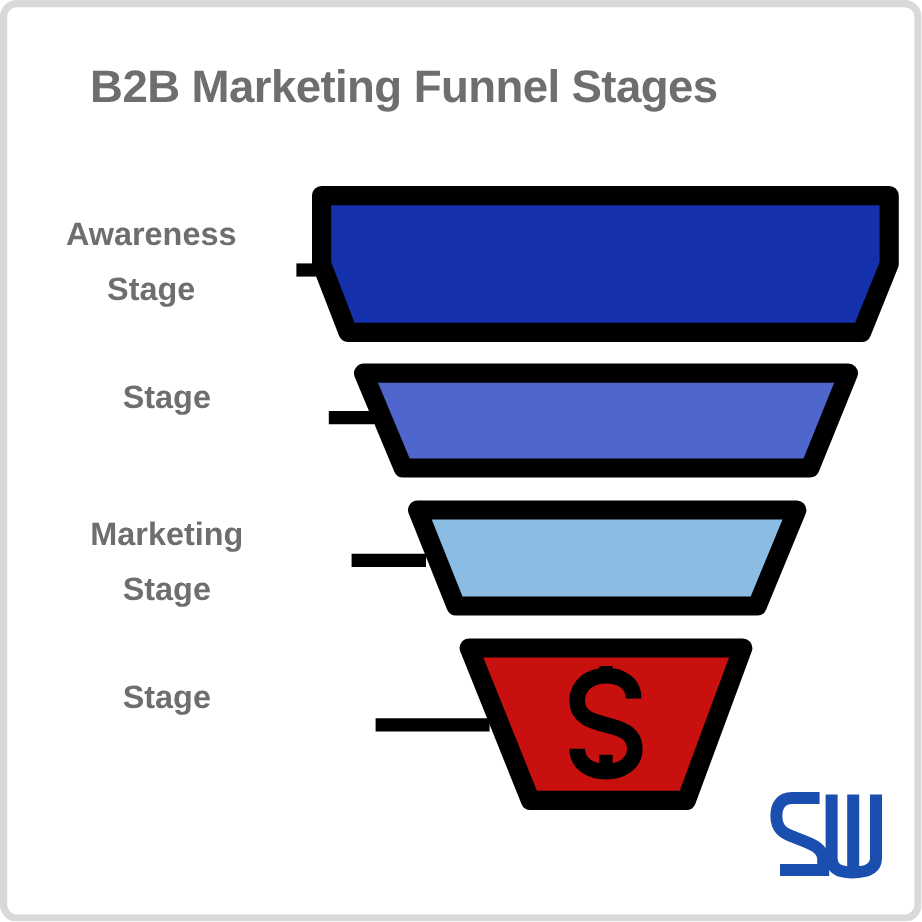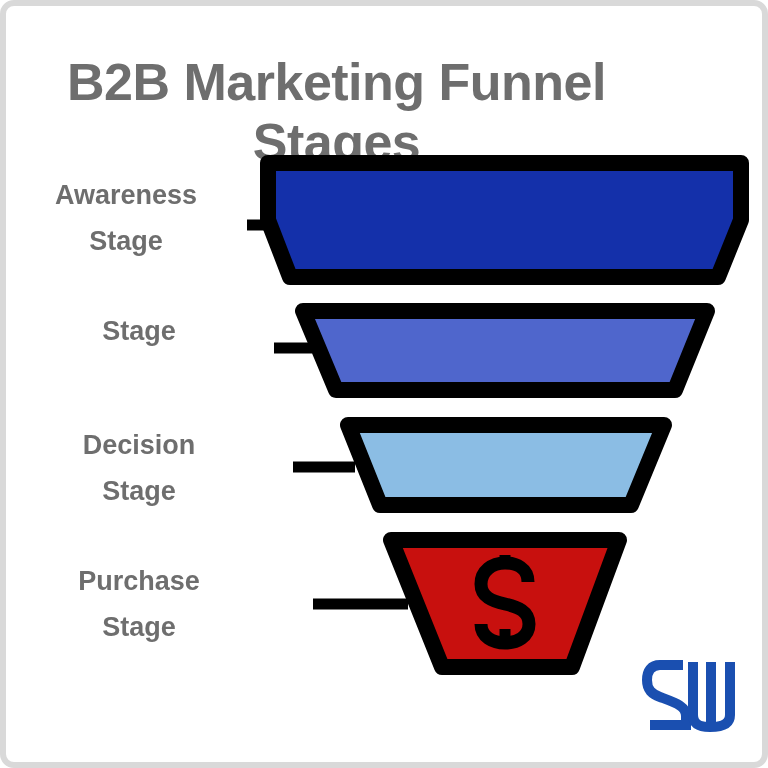--- a/index.html
+++ b/index.html
@@ -1,42 +1,41 @@
 <!DOCTYPE html>
 <html><head>
 <meta charset="utf-8">
 <style>
   html, body { margin:0; padding:0; }
   body { width:768px; height:768px; background:#ffffff; position:relative; overflow:hidden; font-family:"Liberation Sans", sans-serif; }
   .frame { position:absolute; left:0; top:0; width:756px; height:756px; border:6px solid #d9d9d9; border-radius:14px; background:#fff; }
-  .title { position:absolute; left:0; top:52px; width:673px; text-align:center; font-family:"Liberation Sans", sans-serif; font-weight:bold; font-size:52px; color:#6e6e6e; letter-spacing:-0.5px; }
+  .title { position:absolute; left:0; top:52px; width:673px; text-align:center; font-family:"Liberation Sans", sans-serif; font-weight:bold; font-size:38px; color:#6e6e6e; letter-spacing:-0.5px; }
   .label { position:absolute; width:260px; text-align:center; font-family:"Liberation Sans", sans-serif; font-weight:bold; font-size:27px; line-height:46px; color:#6e6e6e; }
   .label span { display:block; }
   svg.funnel { position:absolute; left:0; top:0; }
 </style>
 </head>
 <body>
 
 <div class="frame"></div>
 
 <div class="title">B2B Marketing Funnel Stages</div>
 
 <div class="label" style="left:-4px; top:172px;">
   <span>Awareness</span>
   <span>Stage</span>
 </div>
 <div class="label" style="left:9px; top:308px;">
   <span>Stage</span>
 </div>
 <div class="label" style="left:9px; top:422px;">
-  <span>Decision</span>
+  <span>Marketing</span>
   <span>Stage</span>
 </div>
 <div class="label" style="left:9px; top:558px;">
-  <span>Purchase</span>
   <span>Stage</span>
 </div>
 
 <svg class="funnel" width="768" height="768" viewBox="0 0 768 768">
 
   <line x1="247" y1="225" x2="268" y2="225" stroke="#000" stroke-width="11"></line>
   <line x1="274" y1="348" x2="312" y2="348" stroke="#000" stroke-width="11"></line>
   <line x1="293" y1="467" x2="355" y2="467" stroke="#000" stroke-width="11"></line>
   <line x1="313" y1="604" x2="408" y2="604" stroke="#000" stroke-width="11"></line>
 

